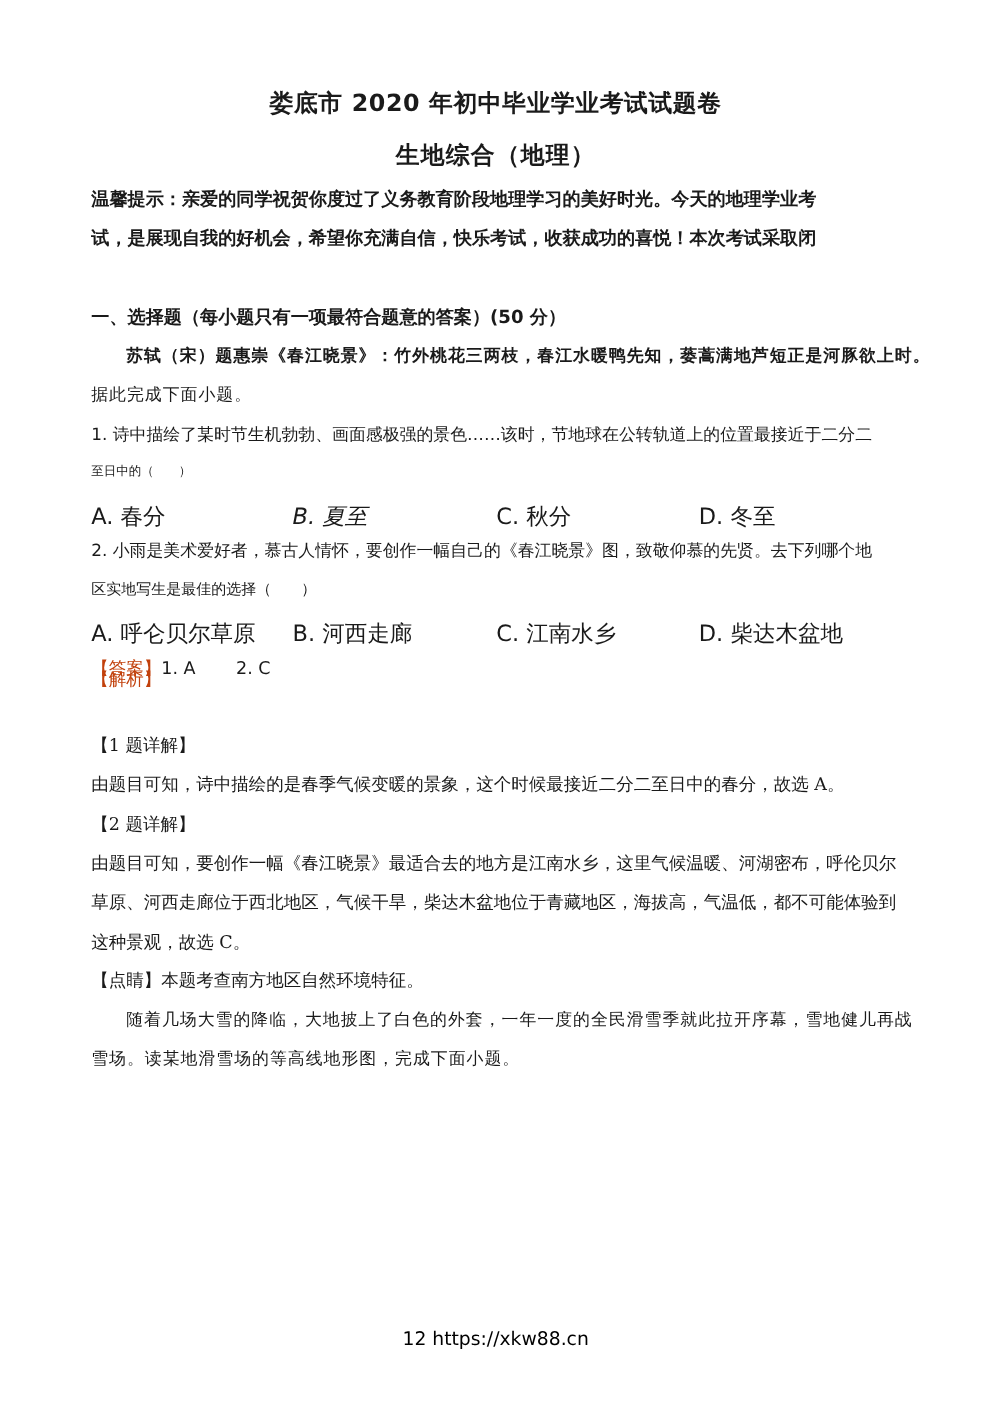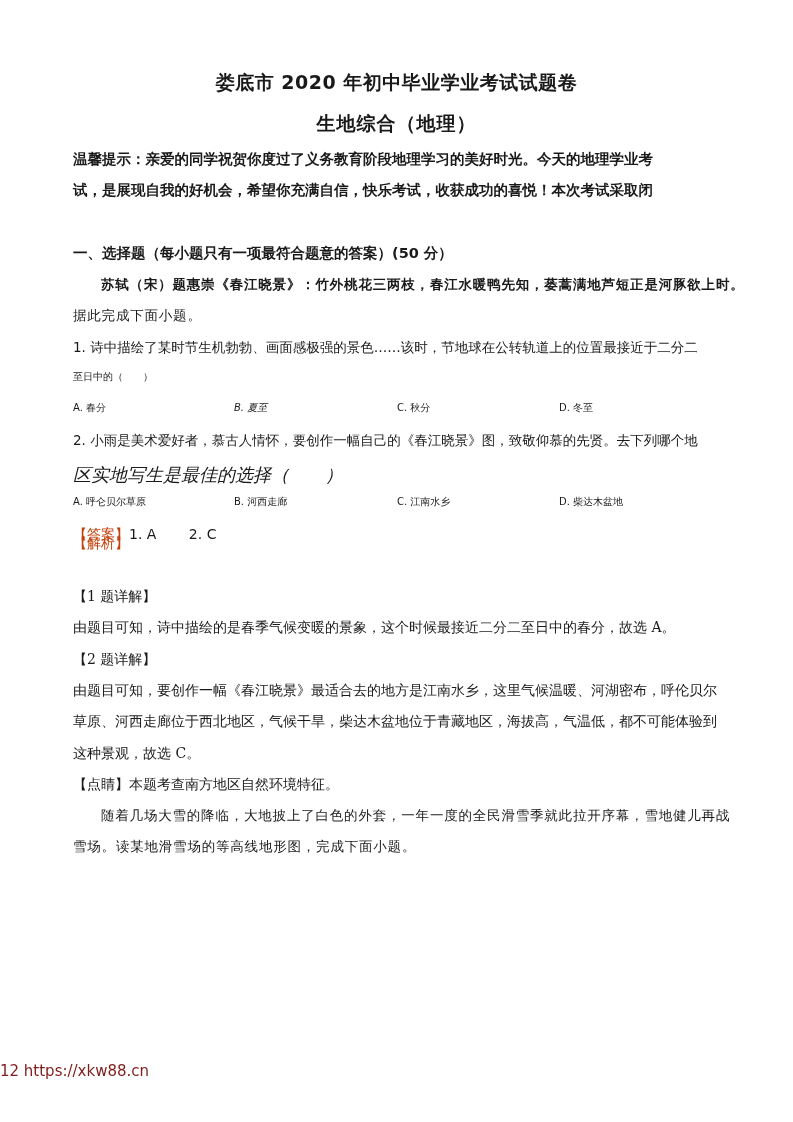--- a/index.html
+++ b/index.html
@@ -8,24 +8,24 @@
   .page { position: absolute; left: 0; top: 0; width: 793px; height: 844px; }
   .title { position: absolute; left: 0; width: 793px; text-align: center;
            font-family: "DejaVu Sans", "Liberation Sans", sans-serif; font-weight: bold; }
   .t1 { top: 70px; font-size: 19px; letter-spacing: 0.5px; }
   .t2 { top: 111px; font-size: 19px; letter-spacing: 1px; }
   .line { position: absolute; left: 73px; white-space: nowrap; font-size: 14px; }
   .bold { font-family: "DejaVu Sans", "Liberation Sans", sans-serif; font-weight: bold; font-size: 14.5px; }
   .kai { font-size: 13.5px; letter-spacing: 0.8px; }
   .indent { left: 101px; }
   .sans { font-family: "DejaVu Sans", "Liberation Sans", sans-serif; }
-  .opt { position: absolute; white-space: nowrap; font-size: 10px; }
+  .opt { position: absolute; white-space: nowrap; font-size: 18px; }
   .blue { color: #c2410c; }
-  .footer { position: absolute; top: 1062px; left: 0; width: 793px; 
-            font-family: "DejaVu Sans", "Liberation Sans", sans-serif; font-size: 15px; color: #7f1d1d; }
+  .footer { position: absolute; top: 1062px; left: 0; width: 793px; text-align: center;
+            font-family: "DejaVu Sans", "Liberation Sans", sans-serif; font-size: 15px; color: #000000; }
 </style>
 </head>
 <body>
 
 <div class="page">
   <div class="title t1">娄底市 2020 年初中毕业学业考试试题卷</div>
   <div class="title t2">生地综合（地理）</div>
 
   <div class="line bold" style="top:150px;">温馨提示：亲爱的同学祝贺你度过了义务教育阶段地理学习的美好时光。今天的地理学业考</div>
   <div class="line bold" style="top:181px;">试，是展现自我的好机会，希望你充满自信，快乐考试，收获成功的喜悦！本次考试采取闭</div>
@@ -35,21 +35,21 @@
   <div class="line kai" style="top:307px;">据此完成下面小题。</div>
 
   <div class="line sans" style="top:339px; font-size:13.5px;">1. 诗中描绘了某时节生机勃勃、画面感极强的景色……该时，节地球在公转轨道上的位置最接近于二分二</div>
   <div class="line sans" style="top:370px; font-size:10px;">至日中的（　　）</div>
   <div class="opt sans" style="top:401px; left:73px;">A.  春分</div>
   <div class="opt sans" style="top:401px; left:234px;font-style:italic;">B.  夏至</div>
   <div class="opt sans" style="top:401px; left:397px;">C.  秋分</div>
   <div class="opt sans" style="top:401px; left:559px;">D.  冬至</div>
 
   <div class="line sans" style="top:432px; font-size:13.5px;">2. 小雨是美术爱好者，慕古人情怀，要创作一幅自己的《春江晓景》图，致敬仰慕的先贤。去下列哪个地</div>
-  <div class="line sans" style="top:463px; font-size:18px;font-style:italic;">区实地写生是最佳的选择（　　）</div>
+  <div class="line sans" style="top:463px; font-size:12px;">区实地写生是最佳的选择（　　）</div>
   <div class="opt sans" style="top:495px; left:73px;">A.  呼仑贝尔草原</div>
   <div class="opt sans" style="top:495px; left:234px;">B.  河西走廊</div>
   <div class="opt sans" style="top:495px; left:397px;">C.  江南水乡</div>
   <div class="opt sans" style="top:495px; left:559px;">D.  柴达木盆地</div>
 
   <div class="line sans" style="top:526px;">
     <span class="blue">【答案】</span><span>1. A　　 2. C</span>
   </div>
   <div class="line sans blue" style="top:535px;">【解析】</div>
 

